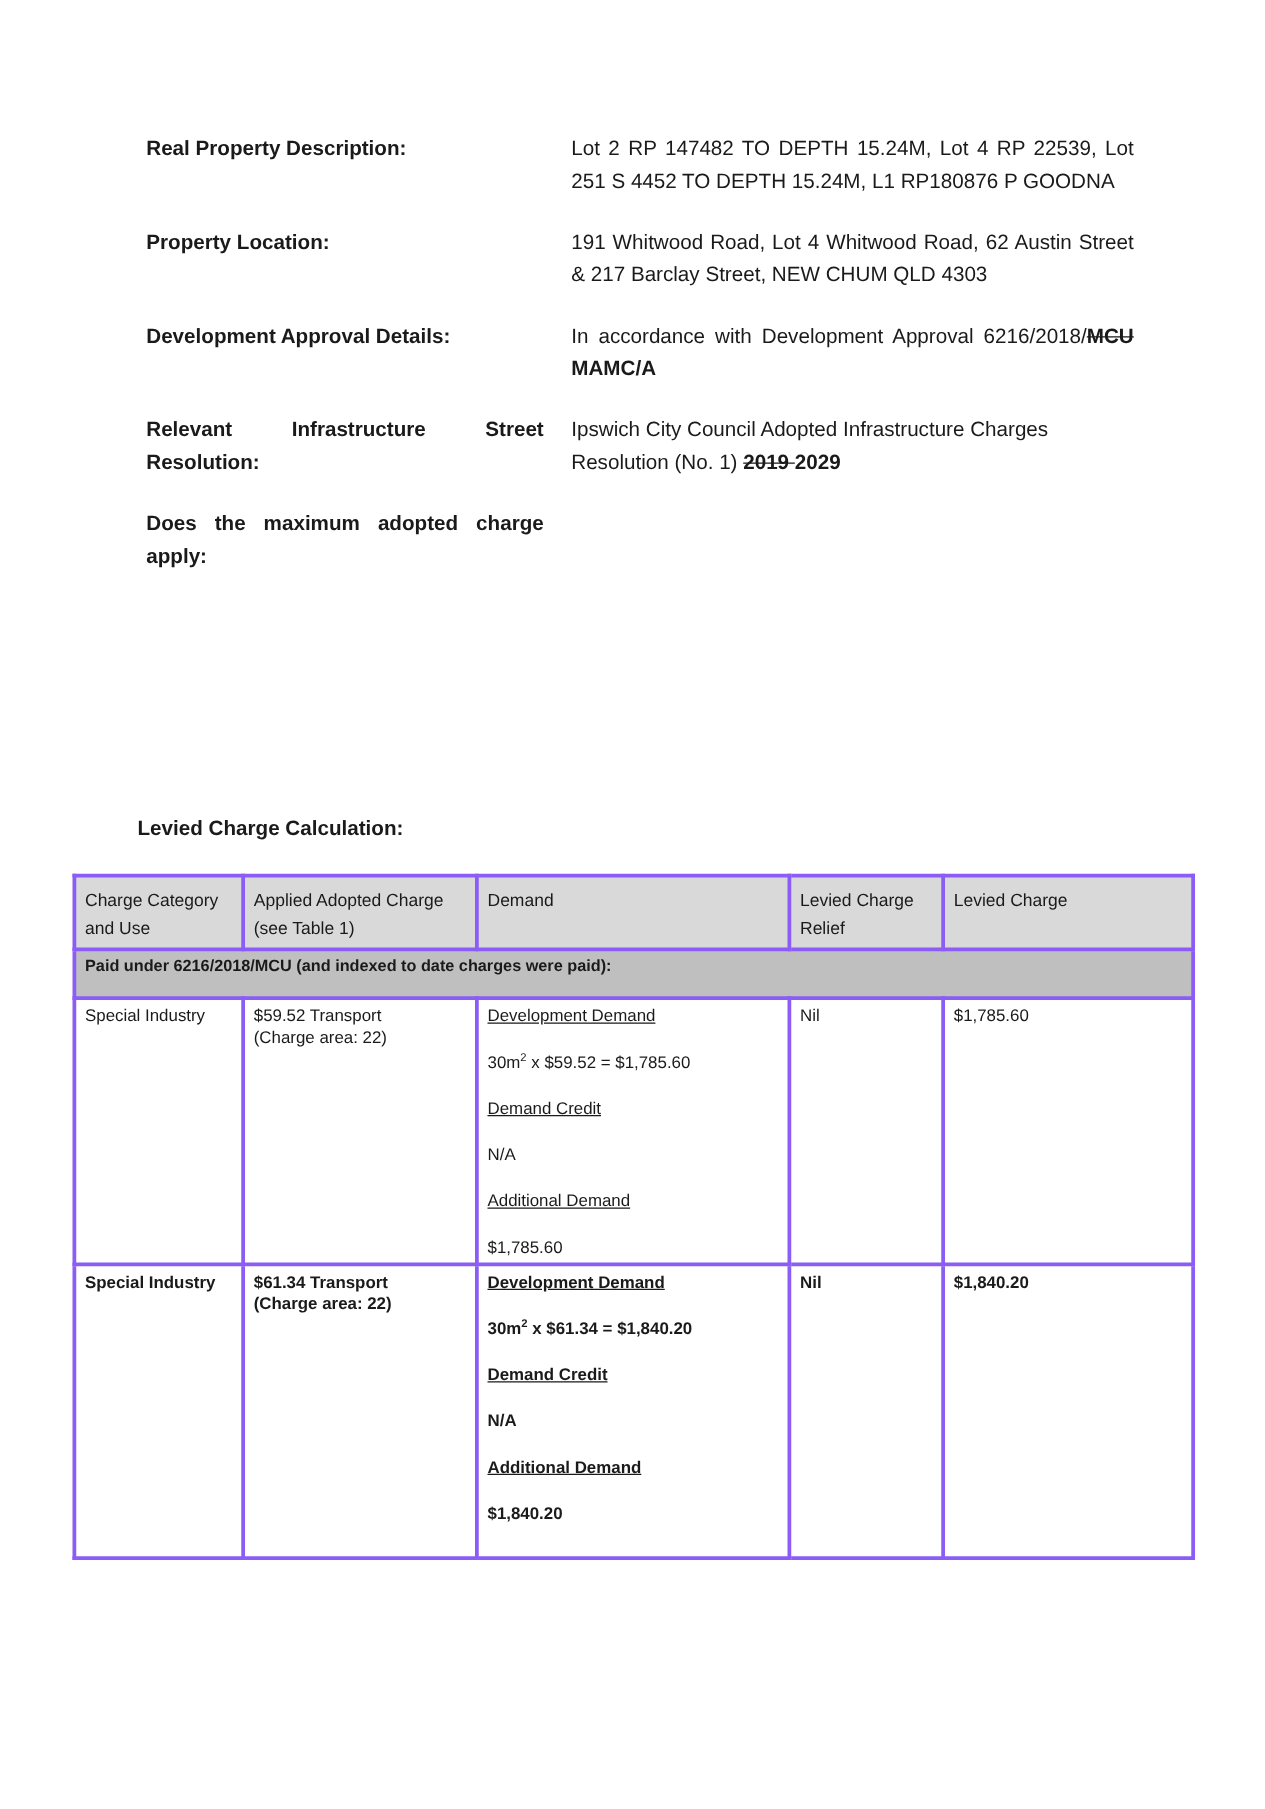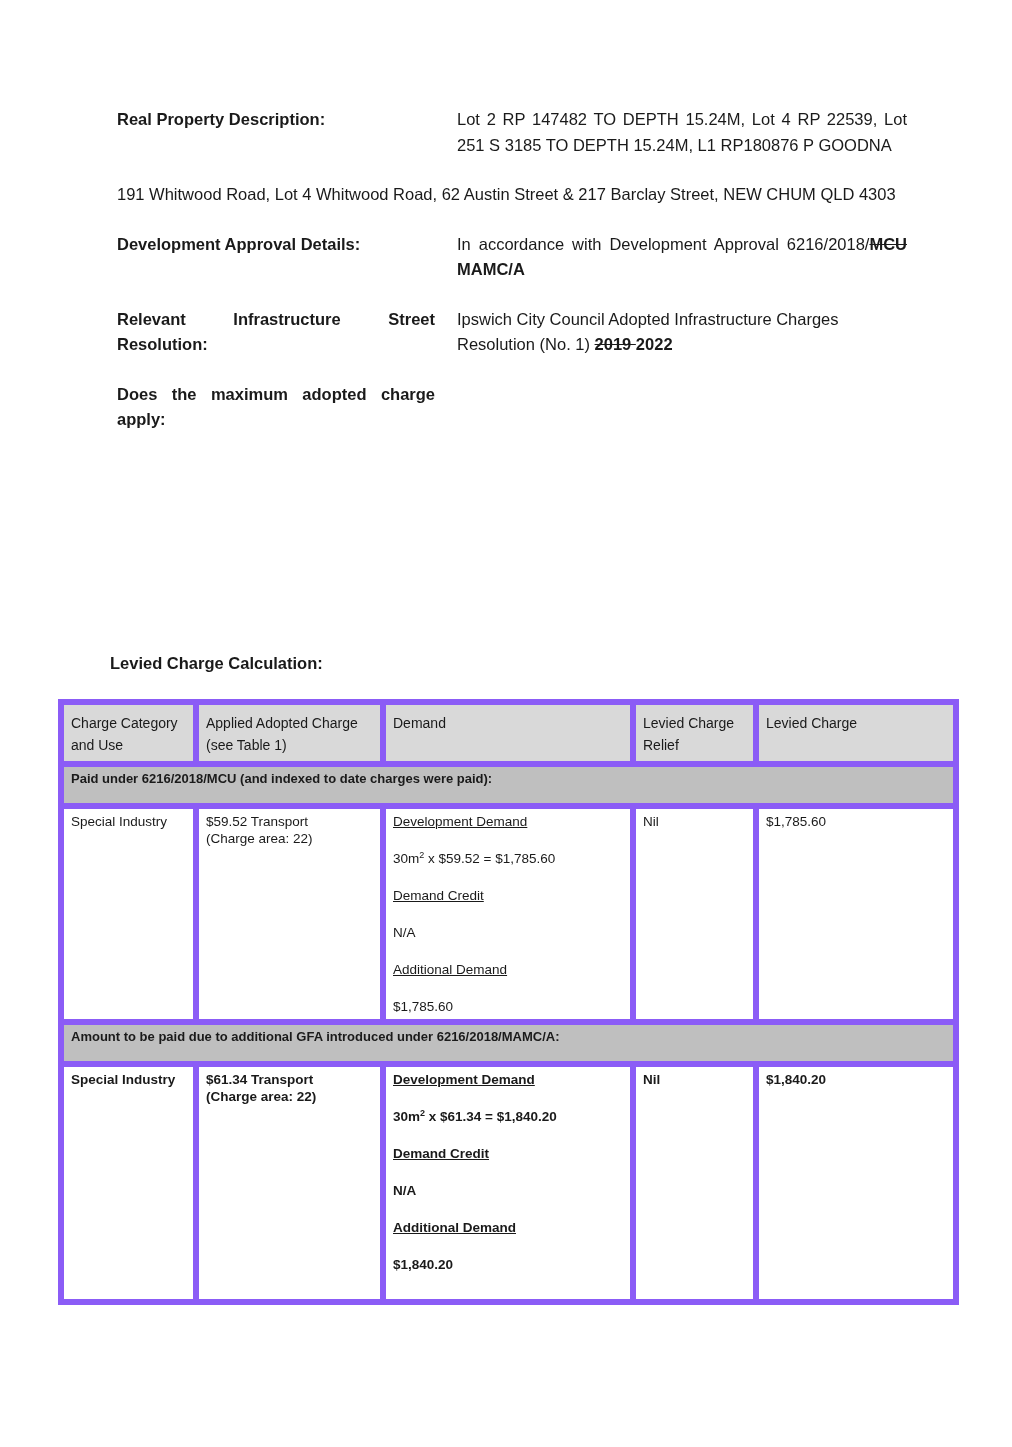--- a/index.html
+++ b/index.html
@@ -77,21 +77,21 @@
     position: absolute;
     left: 58px;
     top: 699px;
     width: 895px;
     border-collapse: collapse;
     table-layout: fixed;
     font-size: 13.5px;
     color: #1a1a1a;
   }
   .charge-table td, .charge-table th {
-    border: 6px solid #8b5cf6;
+    border: 3px solid #8b5cf6;
     vertical-align: top;
     padding: 5px 7px 5px 7px;
     font-weight: normal;
     text-align: left;
   }
   .charge-table thead td {
     background: #d9d9d9;
     line-height: 22px;
     font-size: 14px;
     padding-top: 7px;
@@ -129,35 +129,36 @@
 </style>
 </head>
 <body>
 
 <div class="page">
 
   <div class="fields">
 
     <div class="field-row">
       <div class="field-label noj">Real Property Description:</div>
-      <div class="field-value">Lot 2 RP 147482 TO DEPTH 15.24M, Lot 4 RP 22539, Lot 251 S 3185 TO DEPTH 15.24M, L1 RP180876 P GOODNA</div>
-    </div>
-
-    <div class="field-row">
+      <div class="field-value">Lot 2 RP 147482 TO DEPTH 15.24M, Lot 4 RP 22539, Lot 251 S 4452 TO DEPTH 15.24M, L1 RP180876 P GOODNA</div>
+    </div>
+
+    <div class="field-row">
+      <div class="field-label noj">Property Location:</div>
       <div class="field-value"><span>191 Whitwood Road, Lot 4 Whitwood Road, 62 Austin Street &amp; 217 Barclay Street, NEW CHUM QLD  4303</span></div>
     </div>
 
     <div class="field-row">
       <div class="field-label noj">Development Approval Details:</div>
       <div class="field-value"><span>In accordance with Development Approval 6216/2018/</span><span class="strike">MCU </span><span class="b">MAMC/A</span></div>
     </div>
 
     <div class="field-row">
       <div class="field-label">Relevant Infrastructure Street Resolution:</div>
-      <div class="field-value noj"><span>Ipswich City Council Adopted Infrastructure Charges Resolution (No. 1) </span><span class="strike">2019 </span><span class="b">2022</span></div>
+      <div class="field-value noj"><span>Ipswich City Council Adopted Infrastructure Charges Resolution (No. 1) </span><span class="strike">2019 </span><span class="b">2029</span></div>
     </div>
 
 
     <div class="field-row tight" style="margin-top:4px;flex-direction:column;">
       <div class="field-label">Does the maximum adopted charge apply:</div>
       <div class="field-value noj">Yes</div>
     </div>
 
     <div class="field-row tight" style="margin-top:-26px;">
       <div class="field-label noj">Does an Offset or Refund apply:</div>
@@ -207,23 +208,20 @@
           <div>N/A</div>
           <div class="spacer-md"></div>
           <div class="u">Additional Demand</div>
           <div class="spacer-md"></div>
           <div>$1,785.60</div>
         </td>
         <td class="vcell-nil-1">Nil</td>
         <td class="vcell-nil-1">$1,785.60</td>
       </tr>
 
-      <tr class="band">
-        <td colspan="5">Amount to be paid due to additional GFA introduced under 6216/2018/MAMC/A:</td>
-      </tr>
 
       <tr class="row2">
         <td class="vcell-industry-2">Special Industry</td>
         <td class="vcell-industry-2">
           <div class="sub-line">$61.34 Transport</div>
           <div class="sub-line">(Charge area: 22)</div>
         </td>
         <td class="r2-demand">
           <div class="u">Development Demand</div>
           <div class="spacer-md"></div>

